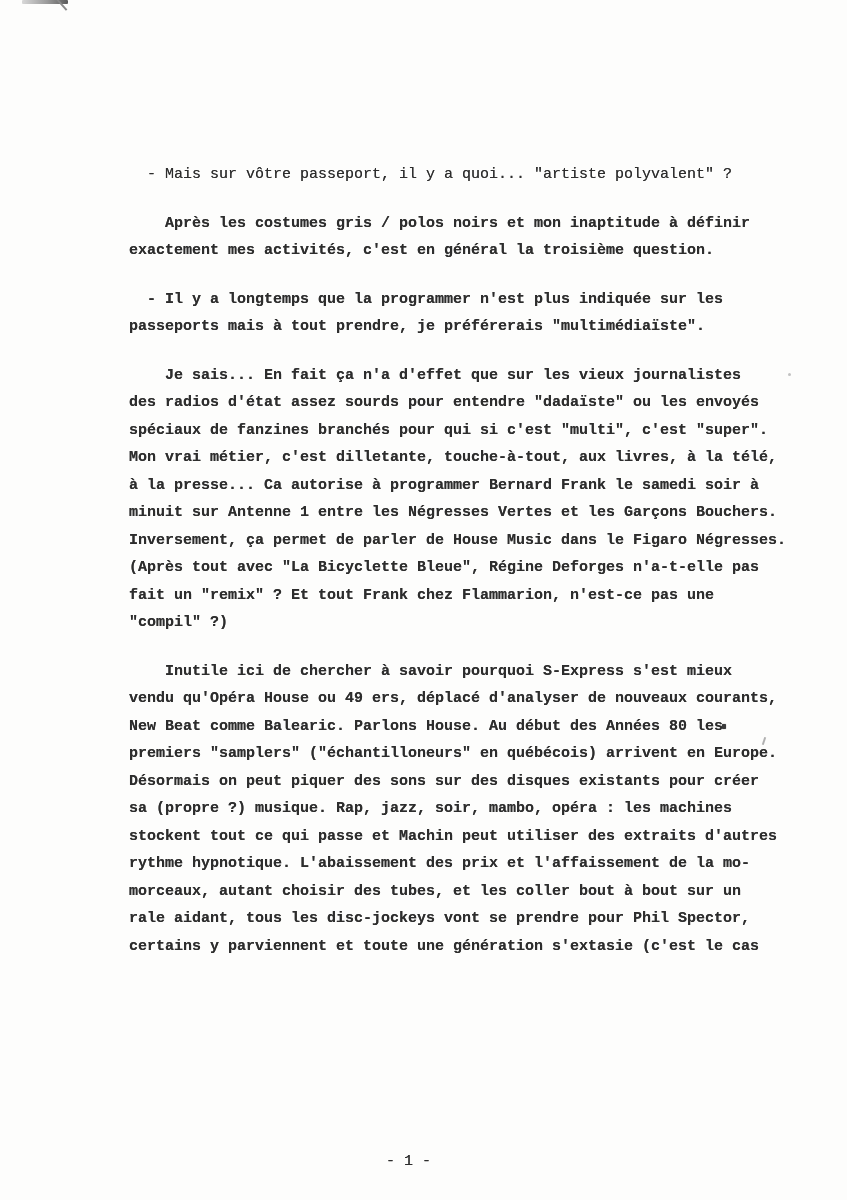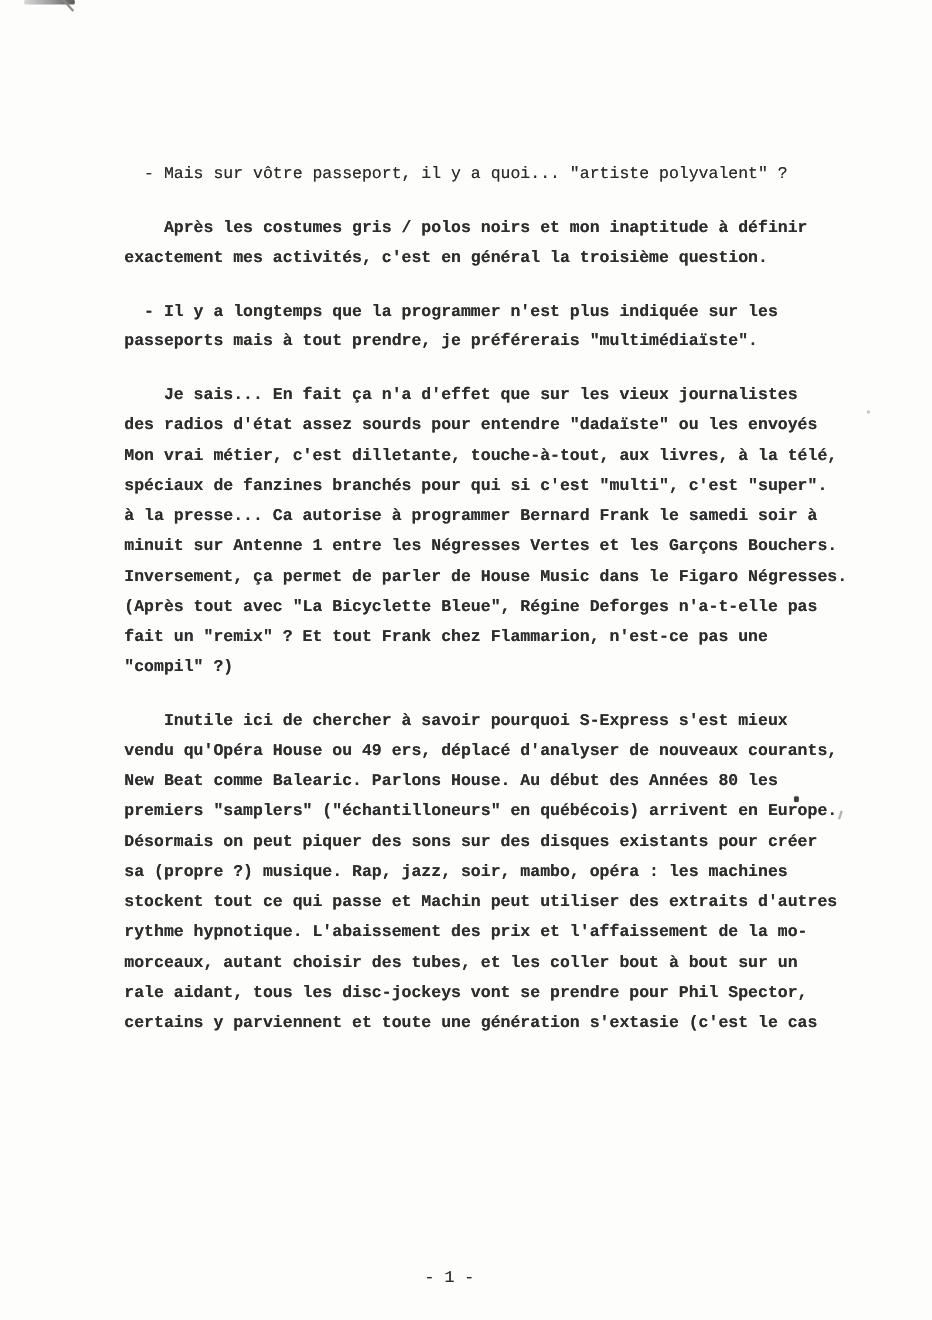--- a/index.html
+++ b/index.html
@@ -17,21 +17,21 @@
     background: #fdfdfc;
     font-family: "Liberation Mono", "DejaVu Sans Mono", monospace;
     color: #2d2d2d;
   }
   .doc-body {
     position: absolute;
     top: 145px;
     left: 113px;
     right: 20px;
   }
-  .para { margin: 0; }
+  .para { margin: 16px; }
   .para + .para { margin-top: 21px; font-weight: bold; }
   .line {
     white-space: pre;
     font-size: 15px;
     line-height: 27.5px;
     letter-spacing: 0px;
     text-shadow: 0 0 0.6px rgba(45,45,45,0.75);
   }
   .footer {
     position: absolute;
@@ -100,22 +100,22 @@
         <div class="line">    Après les costumes gris / polos noirs et mon inaptitude à définir</div>
         <div class="line">exactement mes activités, c'est en général la troisième question.</div>
       </div>
       <div class="para">
         <div class="line">  - Il y a longtemps que la programmer n'est plus indiquée sur les</div>
         <div class="line">passeports mais à tout prendre, je préférerais "multimédiaïste".</div>
       </div>
       <div class="para">
         <div class="line">    Je sais... En fait ça n'a d'effet que sur les vieux journalistes</div>
         <div class="line">des radios d'état assez sourds pour entendre "dadaïste" ou les envoyés</div>
+        <div class="line">spéciaux de fanzines branchés pour qui si c'est "multi", c'est "super".</div>
         <div class="line">Mon vrai métier, c'est dilletante, touche-à-tout, aux livres, à la télé,</div>
-        <div class="line">spéciaux de fanzines branchés pour qui si c'est "multi", c'est "super".</div>
         <div class="line">à la presse... Ca autorise à programmer Bernard Frank le samedi soir à</div>
         <div class="line">minuit sur Antenne 1 entre les Négresses Vertes et les Garçons Bouchers.</div>
         <div class="line">Inversement, ça permet de parler de House Music dans le Figaro Négresses.</div>
         <div class="line">(Après tout avec "La Bicyclette Bleue", Régine Deforges n'a-t-elle pas</div>
         <div class="line">fait un "remix" ? Et tout Frank chez Flammarion, n'est-ce pas une</div>
         <div class="line">"compil" ?)</div>
       </div>
       <div class="para">
         <div class="line">    Inutile ici de chercher à savoir pourquoi S-Express s'est mieux</div>
         <div class="line">vendu qu'Opéra House ou 49 ers, déplacé d'analyser de nouveaux courants,</div>

